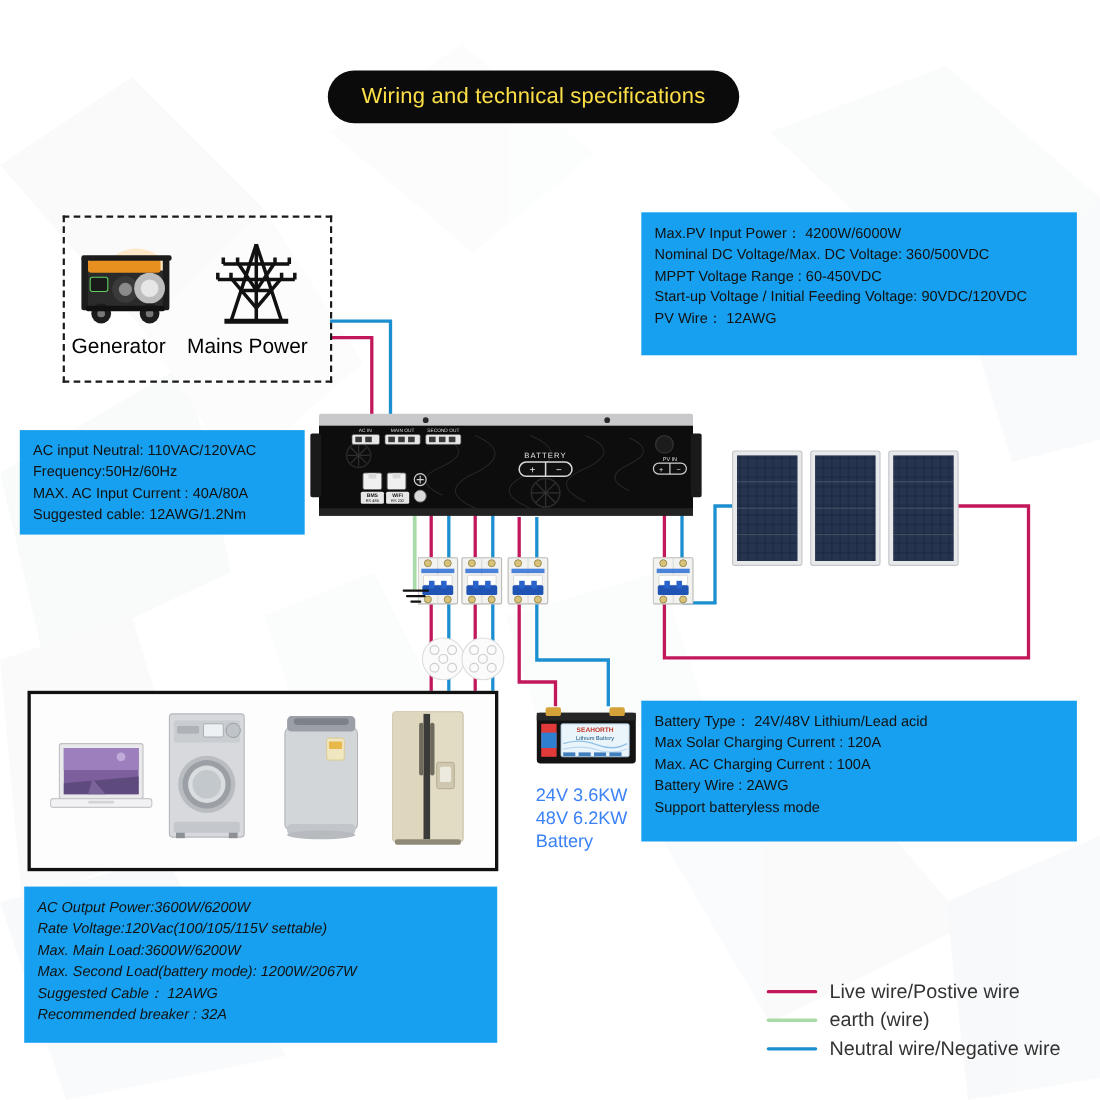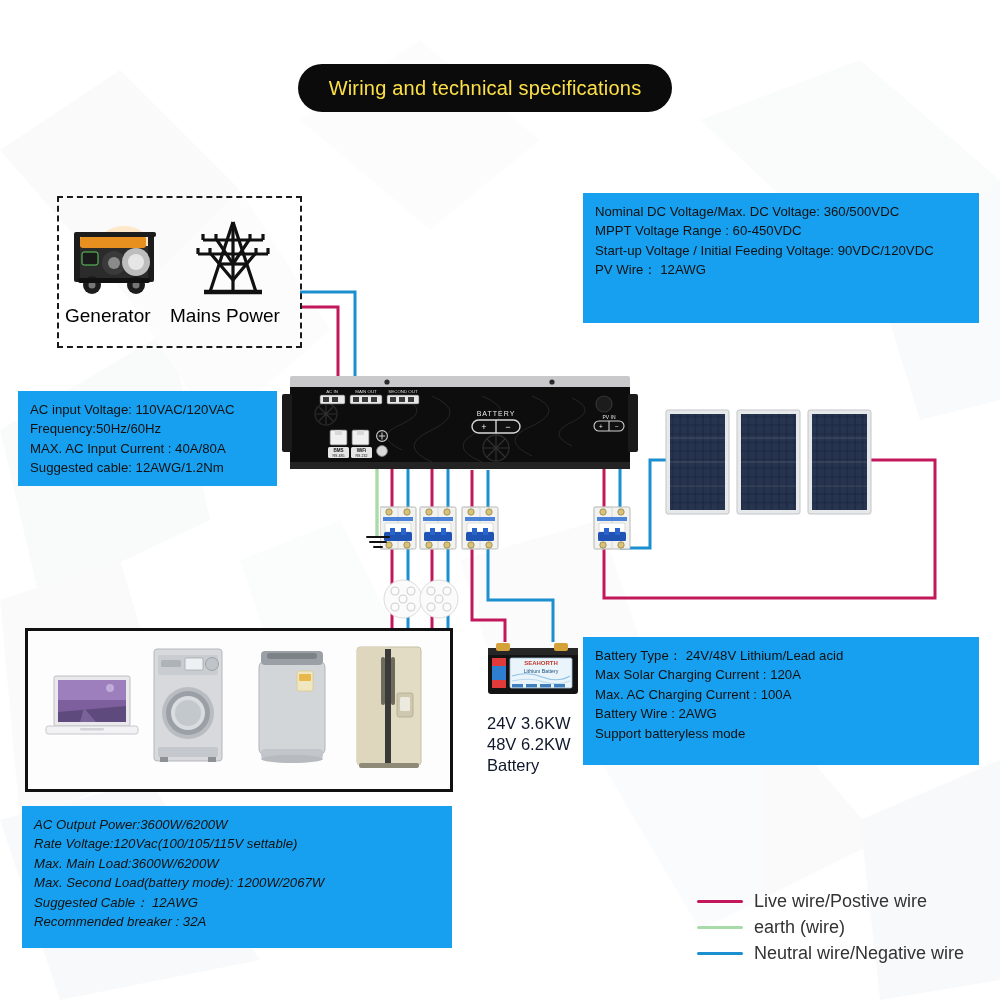--- a/index.html
+++ b/index.html
@@ -46,21 +46,21 @@
 
   
   .appl-box{
     position:absolute;left:25px;top:628px;width:428px;height:164px;
     border:3px solid #111;box-sizing:border-box;background:#fdfdfd;
   }
 
   
   .batt-cap{
     position:absolute;left:487px;top:713px;width:110px;
-    font-size:16.5px;line-height:21px;color:#0f172a;
+    font-size:16.5px;line-height:21px;color:#3b82f6;
   }
 
   
   .legend{position:absolute;left:697px;top:888px;width:290px;}
   .lg-row{display:flex;align-items:center;height:26px;}
   .lg-swatch{width:46px;height:3px;margin-right:11px;border-radius:2px;flex:0 0 auto;}
   .lg-text{font-size:18px;color:#333;white-space:nowrap;}
 
   
   .art{position:absolute;}
@@ -419,28 +419,29 @@
       <rect x="147" y="6" width="55" height="96" fill="url(#cells)"></rect>
       <g stroke="#8e949c" stroke-width=".6" opacity=".5">
         <path d="M5,30 L60,30 M5,54 L60,54 M5,78 L60,78"></path>
         <path d="M76,30 L131,30 M76,54 L131,54 M76,78 L131,78"></path>
         <path d="M147,30 L202,30 M147,54 L202,54 M147,78 L202,78"></path>
       </g>
     </g>
   </svg>
 
   <div class="spec-box" id="spec-pv">
+    <div class="ln">Max.PV Input Power： 4200W/6000W</div>
     <div class="ln">Nominal DC Voltage/Max. DC Voltage: 360/500VDC</div>
     <div class="ln">MPPT Voltage Range : 60-450VDC</div>
     <div class="ln">Start-up Voltage / Initial Feeding Voltage: 90VDC/120VDC</div>
     <div class="ln">PV Wire： 12AWG</div>
   </div>
 
   <div class="spec-box" id="spec-acin">
-    <div class="ln">AC input Voltage: 110VAC/120VAC</div>
+    <div class="ln">AC input Neutral: 110VAC/120VAC</div>
     <div class="ln">Frequency:50Hz/60Hz</div>
     <div class="ln">MAX. AC Input Current : 40A/80A</div>
     <div class="ln">Suggested cable: 12AWG/1.2Nm</div>
   </div>
 
   <div class="spec-box" id="spec-batt">
     <div class="ln">Battery Type： 24V/48V Lithium/Lead acid</div>
     <div class="ln">Max Solar Charging Current : 120A</div>
     <div class="ln">Max. AC Charging Current : 100A</div>
     <div class="ln">Battery Wire : 2AWG</div>

